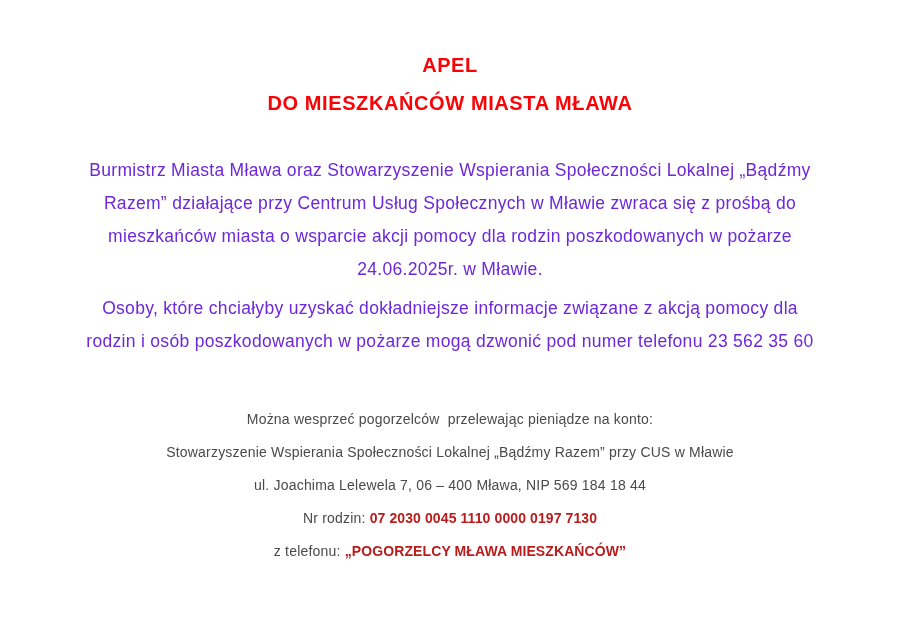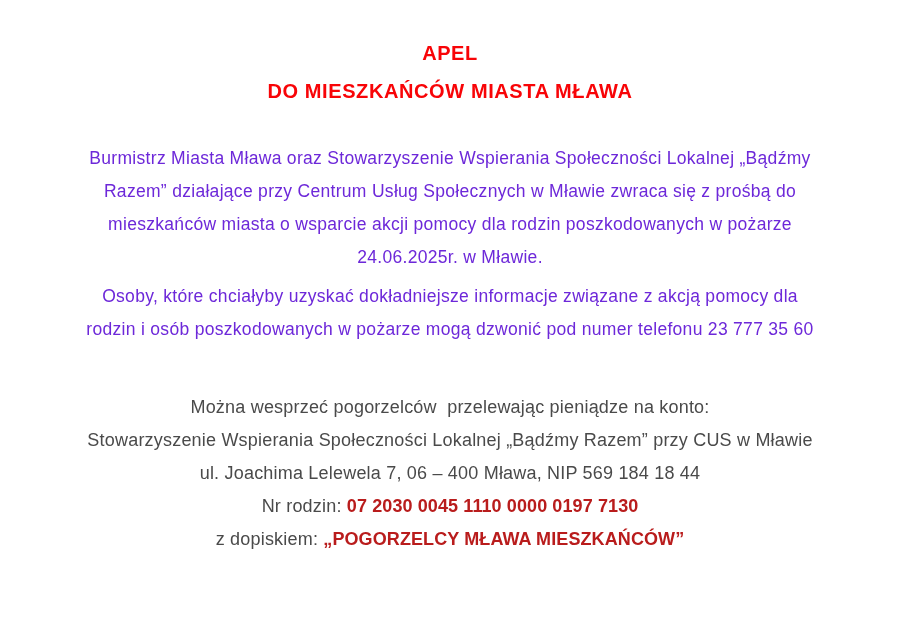--- a/index.html
+++ b/index.html
@@ -15,21 +15,21 @@
     overflow: hidden;
     font-family: "Liberation Sans", "DejaVu Sans", sans-serif;
     color: #3f3f3f;
   }
   .content {
     width: 780px;
     margin: 0 auto;
     text-align: center;
   }
   .title {
-    margin: 0;
+    margin: 12px;
     padding-top: 34px;
     font-size: 20px;
     line-height: 38px;
     font-weight: bold;
     letter-spacing: 0.6px;
     color: #f80407;
     white-space: pre-line;
     text-align: center;
   }
   .body-par {
@@ -43,21 +43,21 @@
     text-align: center;
   }
   .par-1 { margin-top: 32px; }
   .par-2 { margin-top: 6px; }
   .donation {
     margin-top: 45px;
     text-align: center;
   }
   .donation p {
     margin: 0;
-    font-size: 18px;
+    font-size: 14px;
     line-height: 33px;
     letter-spacing: 0.2px;
     color: #4a4a4a;
     white-space: pre-wrap;
   }
   .donation strong {
     font-weight: bold;
     color: #b91c1c;
     letter-spacing: 0.1px;
   }
@@ -70,24 +70,24 @@
 
     <h1 class="title">APEL
 DO MIESZKAŃCÓW MIASTA MŁAWA</h1>
 
     <p class="body-par par-1">Burmistrz Miasta Mława oraz Stowarzyszenie Wspierania Społeczności Lokalnej „Bądźmy
 Razem” działające przy Centrum Usług Społecznych w Mławie zwraca się z prośbą do
 mieszkańców miasta o wsparcie akcji pomocy dla rodzin poszkodowanych w pożarze
 24.06.2025r. w Mławie.</p>
 
     <p class="body-par par-2">Osoby, które chciałyby uzyskać dokładniejsze informacje związane z akcją pomocy dla
-rodzin i osób poszkodowanych w pożarze mogą dzwonić pod numer telefonu 23 777 35 60</p>
+rodzin i osób poszkodowanych w pożarze mogą dzwonić pod numer telefonu 23 562 35 60</p>
 
     <div class="donation">
       <p>Można wesprzeć pogorzelców  przelewając pieniądze na konto:</p>
       <p>Stowarzyszenie Wspierania Społeczności Lokalnej „Bądźmy Razem” przy CUS w Mławie</p>
       <p>ul. Joachima Lelewela 7, 06 – 400 Mława, NIP 569 184 18 44</p>
       <p><span>Nr rodzin: </span><strong>07 2030 0045 1110 0000 0197 7130</strong></p>
-      <p><span>z dopiskiem: </span><strong>„POGORZELCY MŁAWA MIESZKAŃCÓW”</strong></p>
+      <p><span>z telefonu: </span><strong>„POGORZELCY MŁAWA MIESZKAŃCÓW”</strong></p>
     </div>
 
   </div>
 </div>
 
 </body></html>

